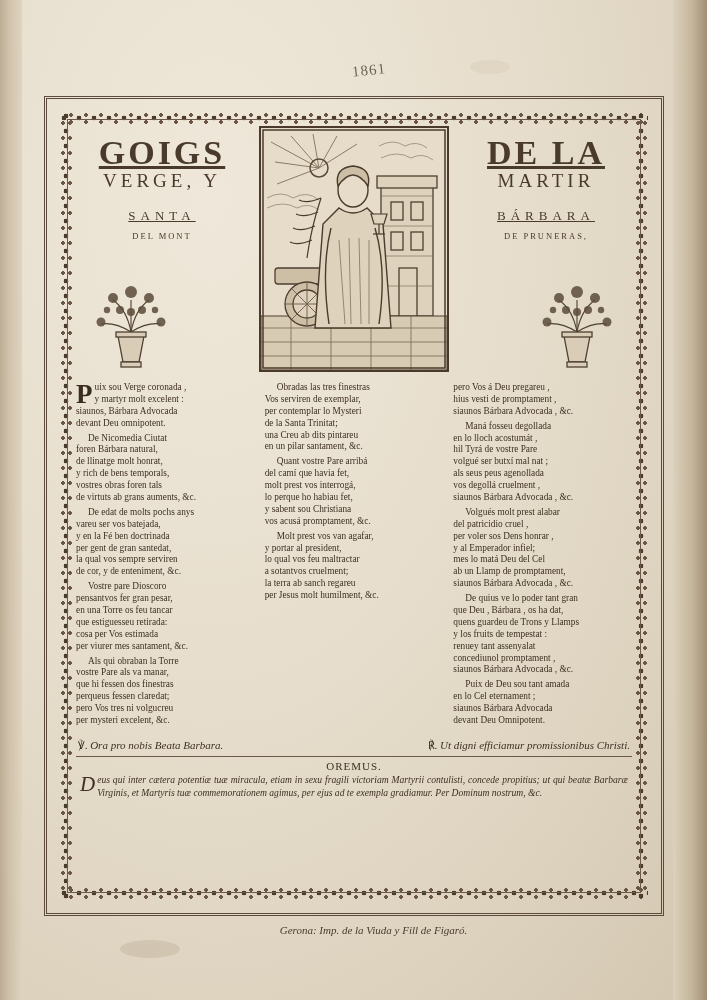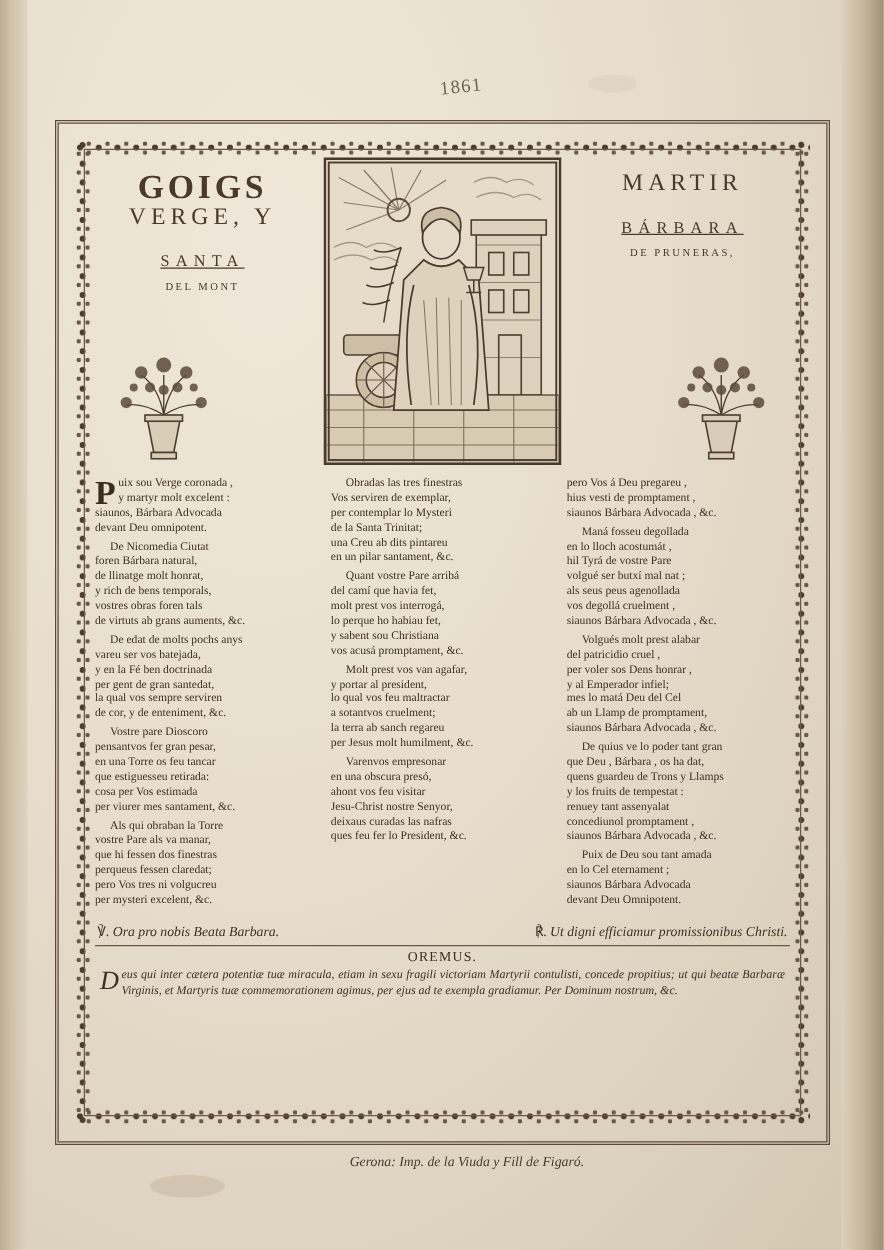--- a/index.html
+++ b/index.html
@@ -73,21 +73,21 @@
     box-sizing:border-box;
     padding:6px 8px;
   }
   
   .header{
     display:flex;align-items:flex-start;justify-content:space-between;
     height:242px;
   }
   .title-block{width:172px;text-align:center;color:#4a3a2c;padding-top:10px;}
   .title-block.right{text-align:center;}
-  .t1{font-size:27px;font-weight:bold;letter-spacing:3px;line-height:1;}
+  .t1{font-size:34px;font-weight:bold;letter-spacing:3px;line-height:1;text-decoration:underline;}
   .t2{font-size:19px;letter-spacing:4px;}
   .t3{font-size:13px;letter-spacing:5px;margin-top:16px;text-decoration:underline;}
   .t4{font-size:8.5px;letter-spacing:2px;margin-top:7px;}
   .woodcut{
     width:186px;height:242px;
     border:2px solid #4a3a2c;
     position:relative;overflow:hidden;
     background:#e2d8c5;
   }
   .bouquets{
@@ -253,20 +253,21 @@
               <path d="M110 86 l16 0 l-3 10 l-10 0 z"></path>
               <line x1="118" y1="96" x2="118" y2="106"></line>
               <path d="M112 106 l12 0"></path>
             </g>
 
             <rect x="2" y="2" width="182" height="238" fill="none" stroke="#4a3b2c" stroke-width="1.5"></rect>
           </svg>
         </div>
 
         <div class="title-block right">
+          <div class="t1">DE LA</div>
           <div class="t2">MARTIR</div>
           <div class="t3">BÁRBARA</div>
           <div class="t4">DE PRUNERAS,</div>
         </div>
       </div>
 
       <div class="bouquets">
         <div class="bouquet">
           <svg viewBox="0 0 110 96" width="110" height="96">
             <g stroke="#4e3f30" stroke-width="1.1" fill="none">
@@ -386,28 +387,20 @@
             <span>vos acusá promptament, &amp;c.</span>
           </div>
           <div class="stanza">
             <span class="ind">Molt prest vos van agafar,</span>
             <span>y portar al president,</span><br>
             <span>lo qual vos feu maltractar</span><br>
             <span>a sotantvos cruelment;</span><br>
             <span>la terra ab sanch regareu</span><br>
             <span>per Jesus molt humilment, &amp;c.</span>
           </div>
-          <div class="stanza">
-            <span class="ind">Varenvos empresonar</span>
-            <span>en una obscura presó,</span><br>
-            <span>ahont vos feu visitar</span><br>
-            <span>Jesu-Christ nostre Senyor,</span><br>
-            <span>deixaus curadas las nafras</span><br>
-            <span>ques feu fer lo President, &amp;c.</span>
-          </div>
         </div>
 
         <div class="col">
           <div class="stanza">
             <span>pero Vos á Deu pregareu ,</span><br>
             <span>hius vesti de promptament ,</span><br>
             <span>siaunos Bárbara Advocada , &amp;c.</span>
           </div>
           <div class="stanza">
             <span class="ind">Maná fosseu degollada</span>

